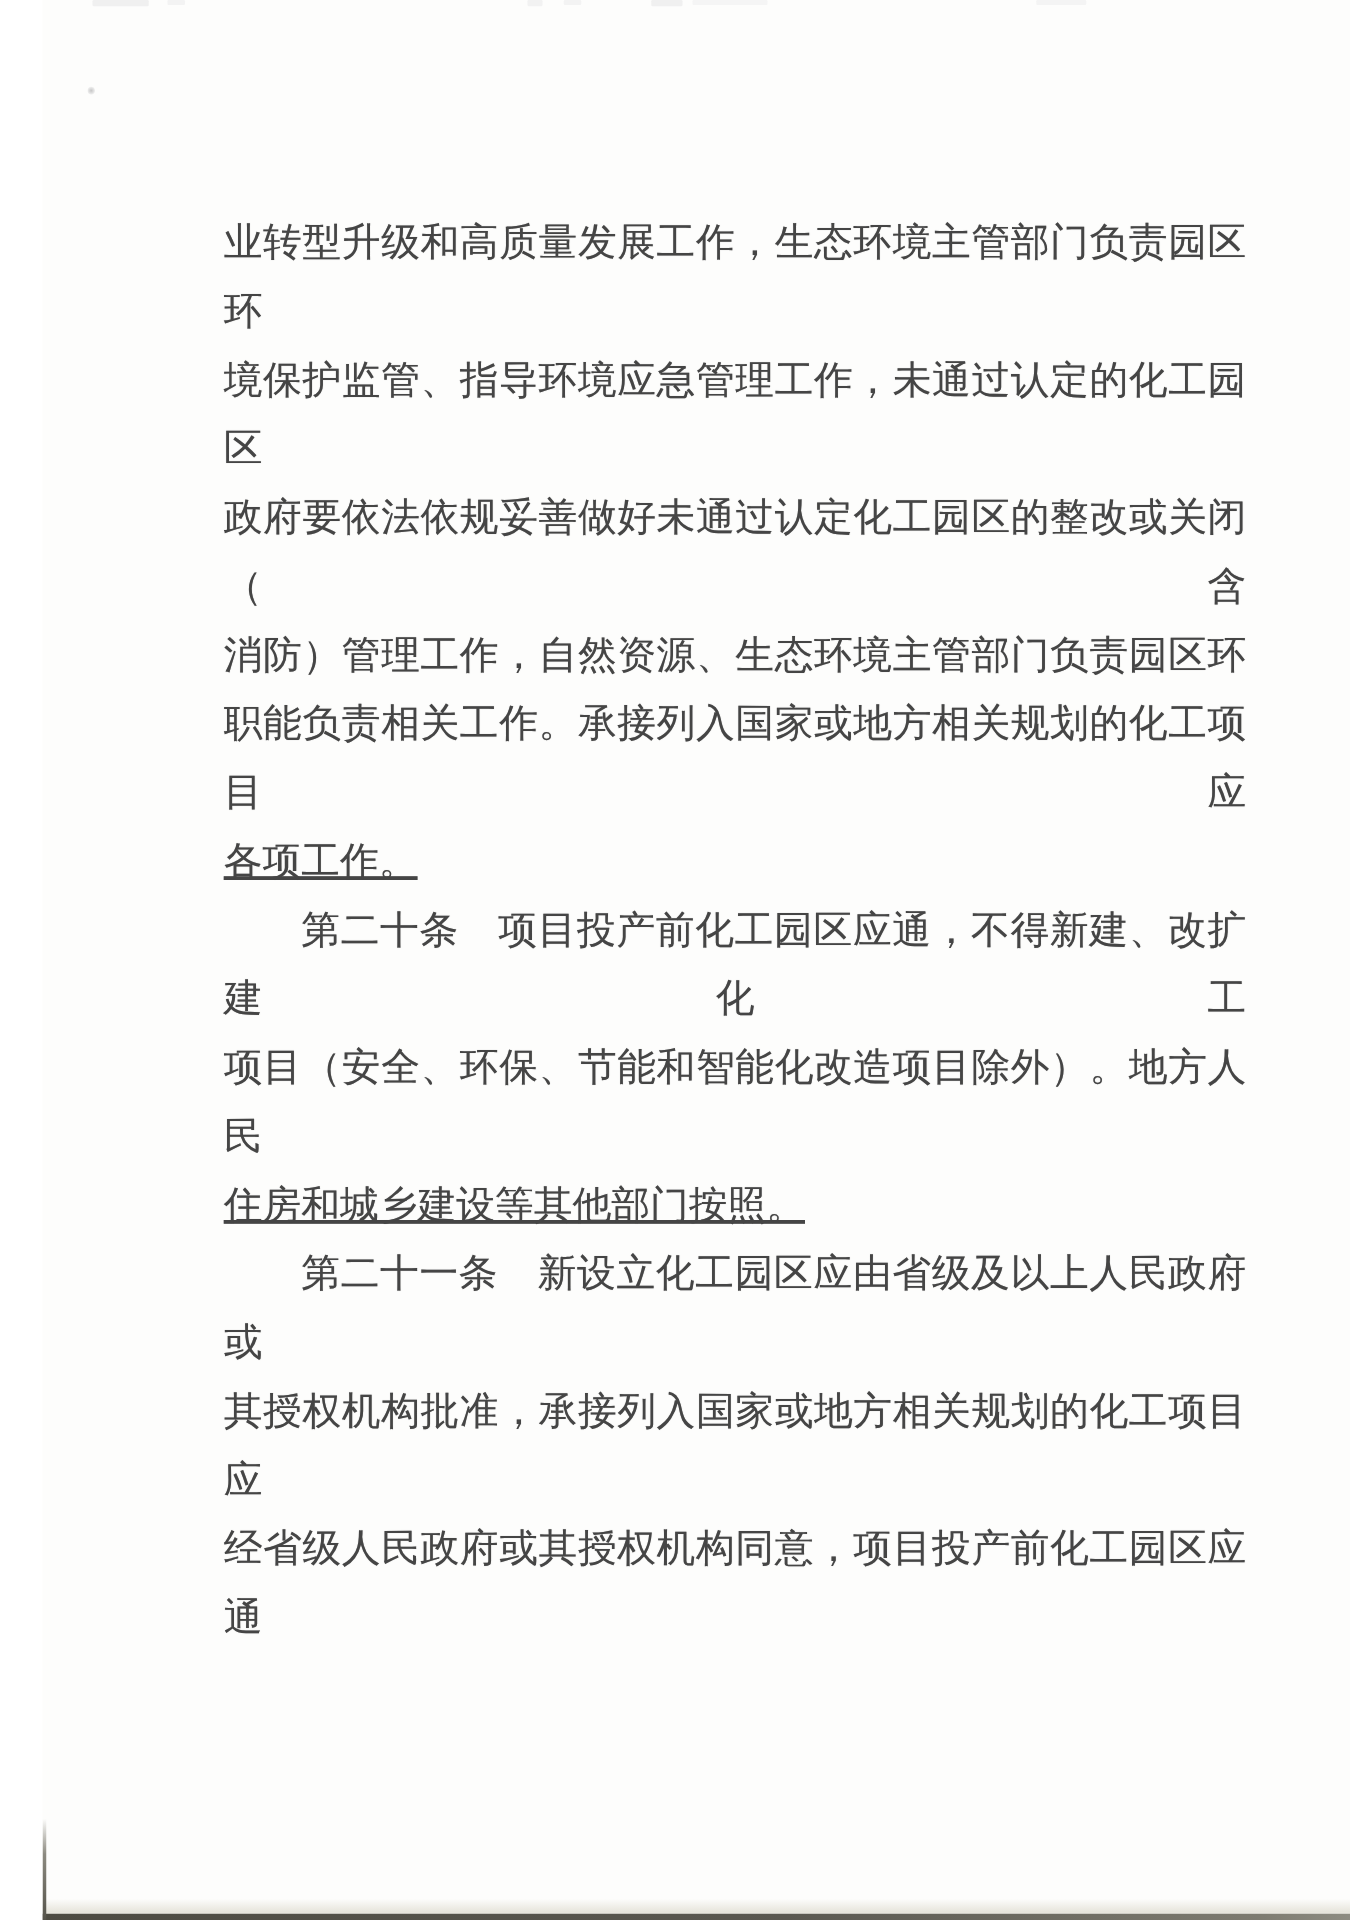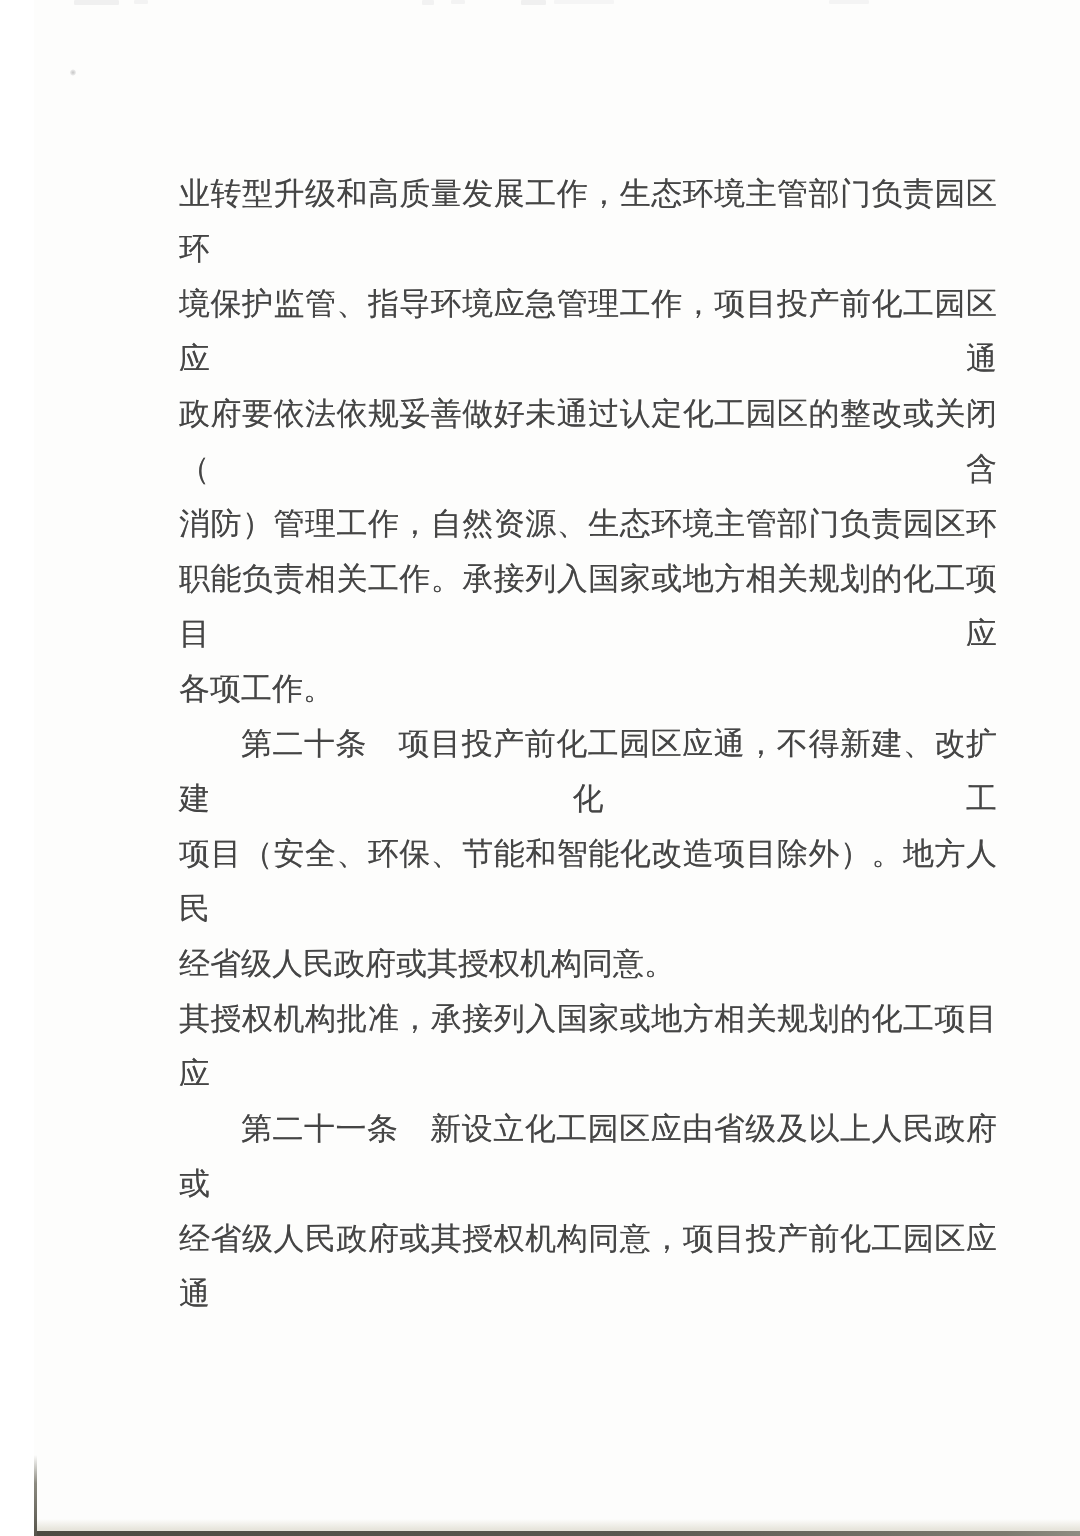--- a/index.html
+++ b/index.html
@@ -32,20 +32,21 @@
     white-space: normal;
   }
   .line.justify {
     text-align: justify;
     text-align-last: justify;
     text-justify: inter-character;
   }
   .line.left {
     text-align: left;
     text-align-last: left;
+    text-decoration: underline;
   }
   .line.indent {
     text-indent: 62px;
   }
   
   .top-artifacts span {
     position: absolute;
     top: 0;
     height: 5px;
     background: #f0f0f0;
@@ -104,29 +105,29 @@
     <span></span>
     <span></span>
     <span></span>
     <span></span>
     <span></span>
   </div>
   <div class="smudge"></div>
 
   <div class="doc-body">
       <div class="line justify">业转型升级和高质量发展工作，生态环境主管部门负责园区环</div>
-      <div class="line justify">境保护监管、指导环境应急管理工作，项目投产前化工园区应通</div>
+      <div class="line justify">境保护监管、指导环境应急管理工作，未通过认定的化工园区</div>
       <div class="line justify">政府要依法依规妥善做好未通过认定化工园区的整改或关闭（含</div>
       <div class="line justify">消防）管理工作，自然资源、生态环境主管部门负责园区环</div>
       <div class="line justify">职能负责相关工作。承接列入国家或地方相关规划的化工项目应</div>
       <div class="line left">各项工作。</div>
       <div class="line indent justify">第二十条　项目投产前化工园区应通，不得新建、改扩建化工</div>
       <div class="line justify">项目（安全、环保、节能和智能化改造项目除外）。地方人民</div>
-      <div class="line left">经省级人民政府或其授权机构同意。</div>
+      <div class="line left">住房和城乡建设等其他部门按照。</div>
+      <div class="line indent justify">第二十一条　新设立化工园区应由省级及以上人民政府或</div>
       <div class="line justify">其授权机构批准，承接列入国家或地方相关规划的化工项目应</div>
-      <div class="line indent justify">第二十一条　新设立化工园区应由省级及以上人民政府或</div>
       <div class="line justify">经省级人民政府或其授权机构同意，项目投产前化工园区应通</div>
     </div>
 
   <div class="bottom-band"></div>
   <div class="bottom-line"></div>
   <div class="left-edge"></div>
 </div>
 
 </body></html>

